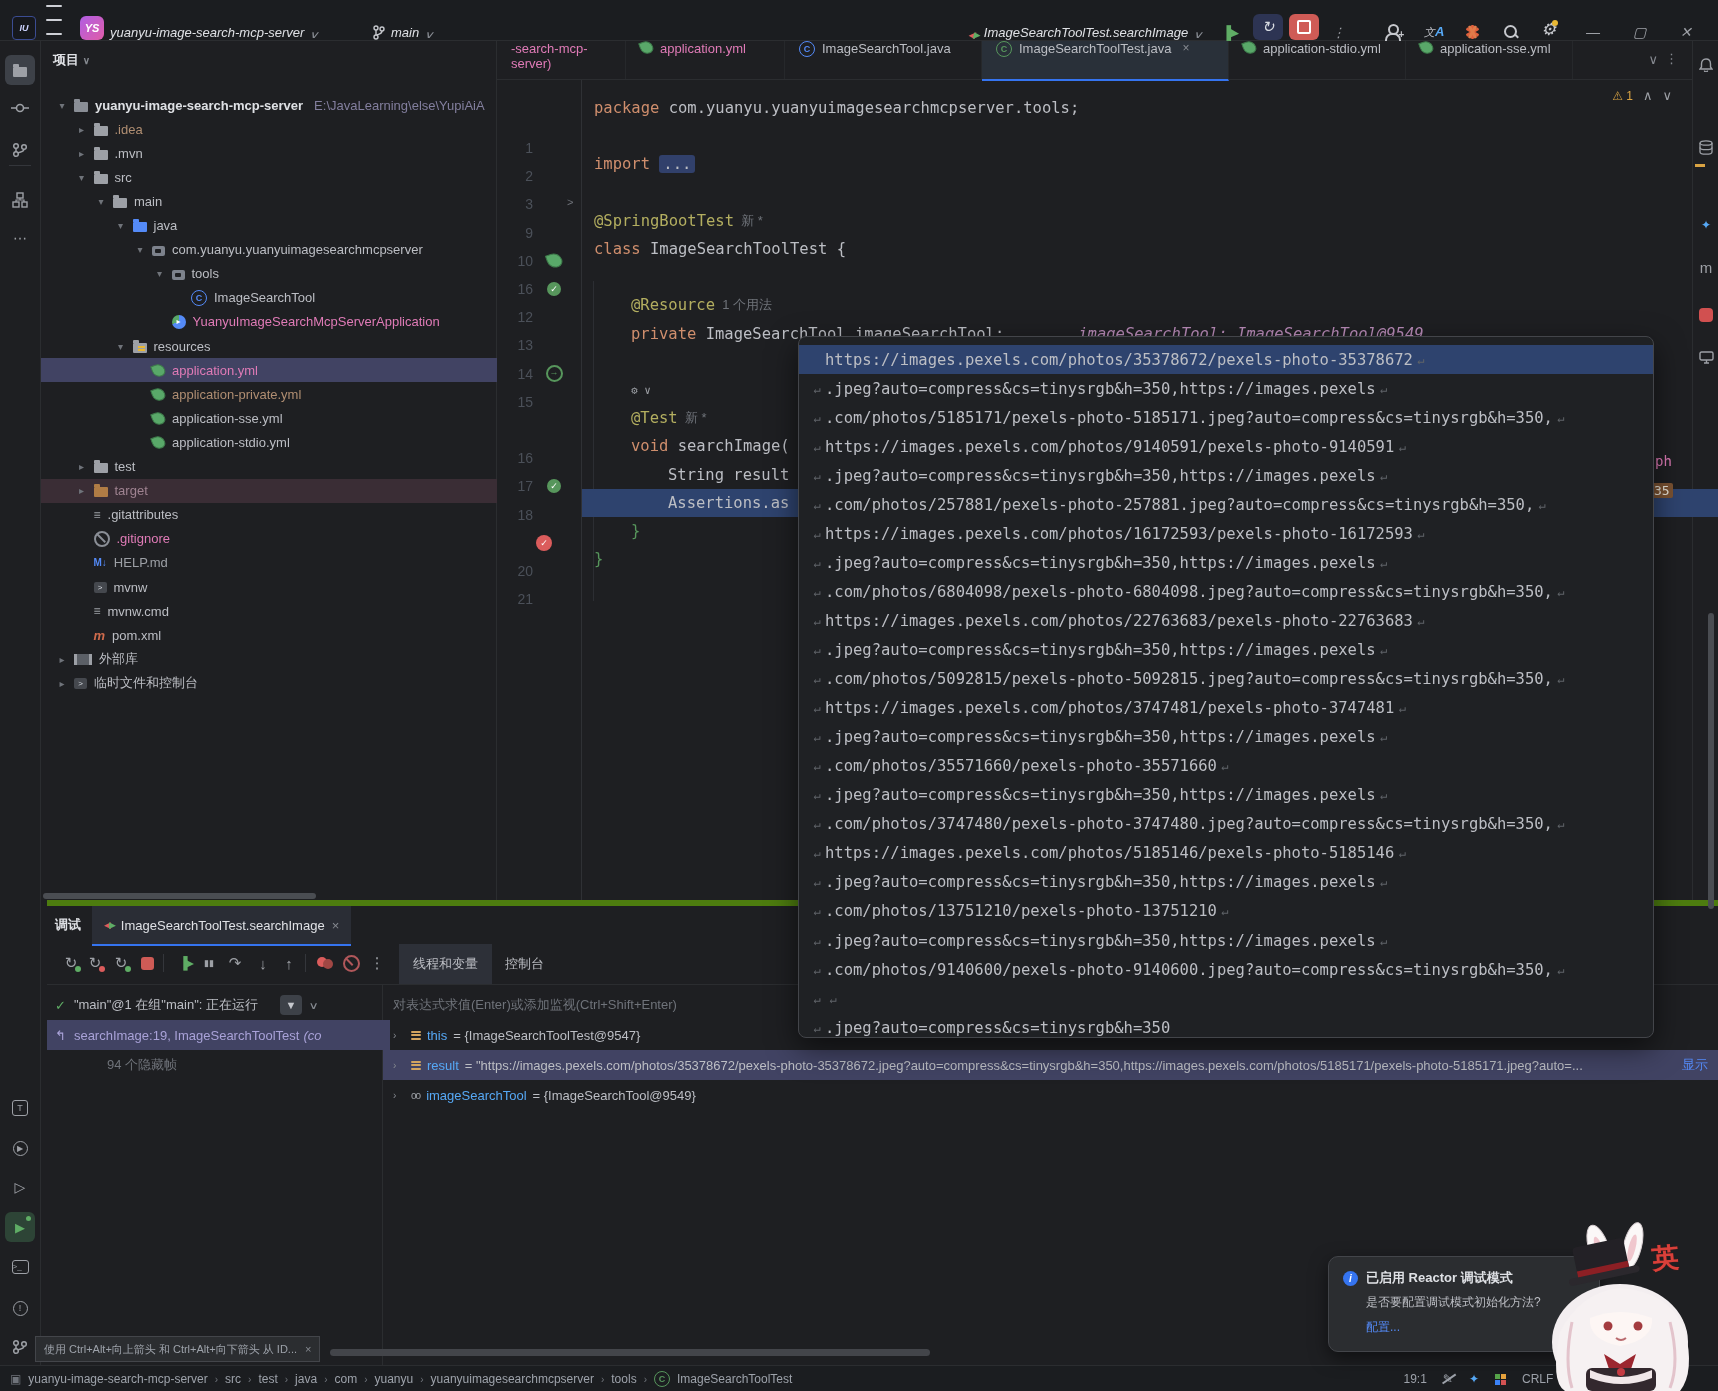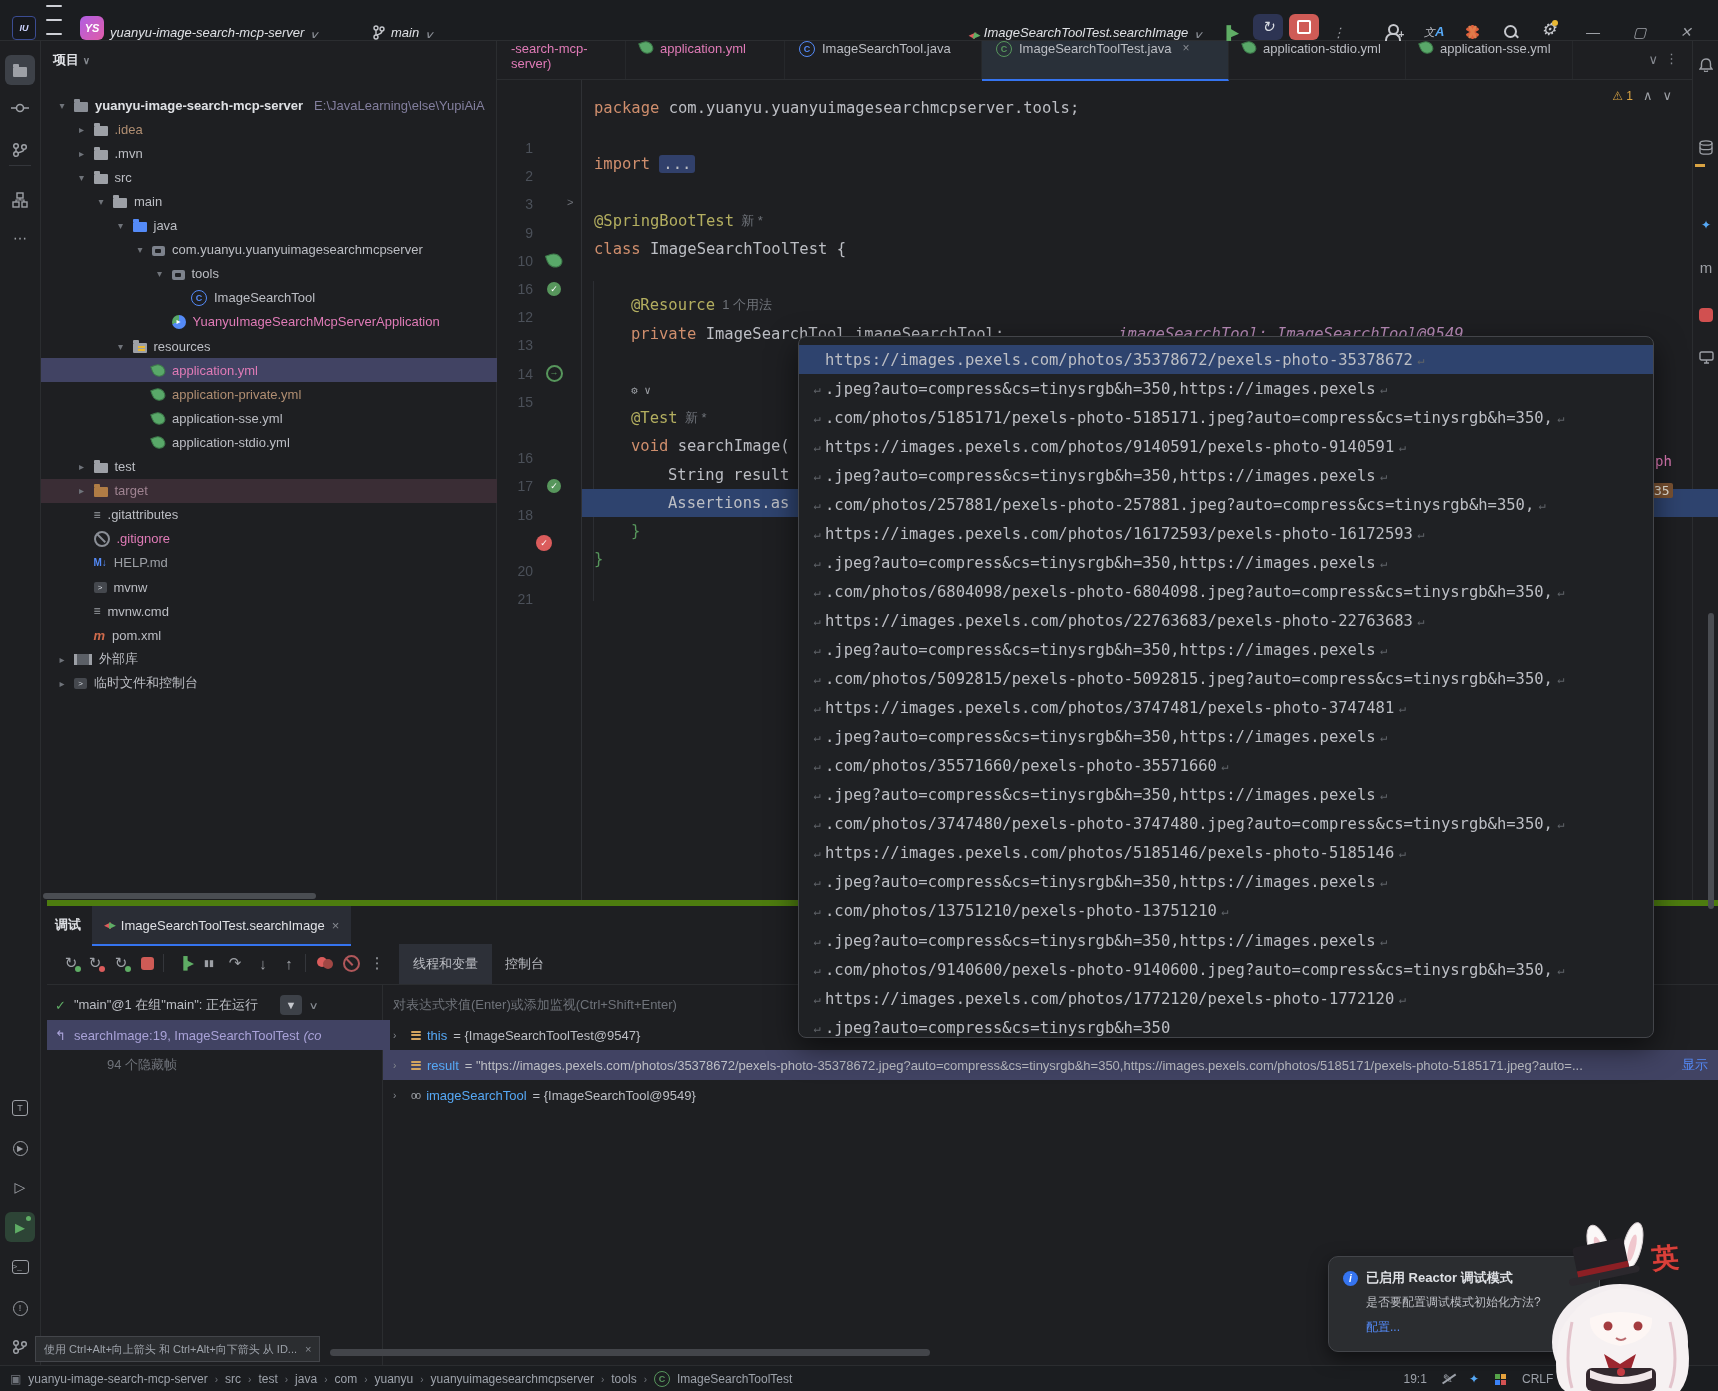--- a/index.html
+++ b/index.html
@@ -544,21 +544,21 @@
     <div class="indent-guide"></div>
     <div id="code" class="mono" style="font-size:15.5px;">
         <div class="cline" style="top: 14px; padding-left: 12px;"><span class="kw">package</span><span class="pl"> com.yuanyu.yuanyuimagesearchmcpserver.tools;</span></div>
         <div class="cline" style="top: 42.2px; padding-left: 12px;"></div>
         <div class="cline" style="top: 70.4px; padding-left: 12px;"><span class="kw">import</span><span class="pl"> </span><span class="foldbox">...</span></div>
         <div class="cline" style="top: 98.6px; padding-left: 12px;"></div>
         <div class="cline" style="top: 126.8px; padding-left: 12px;"><span class="ann">@SpringBootTest</span><span class="hintc">  新 *</span></div>
         <div class="cline" style="top: 155px; padding-left: 12px;"><span class="kw">class</span><span class="pl"> ImageSearchToolTest {</span></div>
         <div class="cline" style="top: 183.2px; padding-left: 12px;"></div>
         <div class="cline" style="top: 211.4px; padding-left: 49px;"><span class="ann">@Resource</span><span class="hintc">  1 个用法</span></div>
-        <div class="cline" style="top: 239.6px; padding-left: 49px;"><span class="kw">private</span><span class="pl"> ImageSearchTool imageSearchTool;</span><span class="dbg" style="margin-left: 114px;">imageSearchTool: ImageSearchTool@9549</span></div>
+        <div class="cline" style="top: 239.6px; padding-left: 49px;"><span class="kw">private</span><span class="pl"> ImageSearchTool imageSearchTool;</span><span class="dbg" style="margin-left: 74px;">imageSearchTool: ImageSearchTool@9549</span></div>
         <div class="cline" style="top: 267.8px; padding-left: 49px;"></div>
         <div class="cline" style="top: 296px; padding-left: 49px;"><span class="intention" style="font-size: 11px;">⚙ ∨</span></div>
         <div class="cline" style="top: 324.2px; padding-left: 49px;"><span class="ann">@Test</span><span class="hintc">  新 *</span></div>
         <div class="cline" style="top: 352.4px; padding-left: 49px;"><span class="kw">void</span><span class="pl"> searchImage(</span></div>
         <div class="cline" style="top: 380.6px; padding-left: 86px;"><span class="pl">String result</span></div>
         <div class="cline exec" style="top: 408.8px; padding-left: 86px;"><span class="pl">Assertions.as</span></div>
         <div class="cline" style="top: 437px; padding-left: 49px;"><span class="grn">}</span></div>
         <div class="cline" style="top: 465.2px; padding-left: 12px;"><span class="grn">}</span></div>
       </div>
     <div class="abs mono" style="left:1158px;top:412px;font-size:14px;"><span class="fragpink">ph</span></div>
@@ -581,21 +581,21 @@
       <div class="pline" style="top: 356.6px; padding-left: 10px;"><span class="wrapmark">↵</span><span>https://images.pexels.com/photos/3747481/pexels-photo-3747481</span><span class="wrapmark">↵</span></div>
       <div class="pline" style="top: 385.65px; padding-left: 10px;"><span class="wrapmark">↵</span><span>.jpeg?auto=compress&amp;cs=tinysrgb&amp;h=350,https://images.pexels</span><span class="wrapmark">↵</span></div>
       <div class="pline" style="top: 414.7px; padding-left: 10px;"><span class="wrapmark">↵</span><span>.com/photos/35571660/pexels-photo-35571660</span><span class="wrapmark">↵</span></div>
       <div class="pline" style="top: 443.75px; padding-left: 10px;"><span class="wrapmark">↵</span><span>.jpeg?auto=compress&amp;cs=tinysrgb&amp;h=350,https://images.pexels</span><span class="wrapmark">↵</span></div>
       <div class="pline" style="top: 472.8px; padding-left: 10px;"><span class="wrapmark">↵</span><span>.com/photos/3747480/pexels-photo-3747480.jpeg?auto=compress&amp;cs=tinysrgb&amp;h=350,</span><span class="wrapmark">↵</span></div>
       <div class="pline" style="top: 501.85px; padding-left: 10px;"><span class="wrapmark">↵</span><span>https://images.pexels.com/photos/5185146/pexels-photo-5185146</span><span class="wrapmark">↵</span></div>
       <div class="pline" style="top: 530.9px; padding-left: 10px;"><span class="wrapmark">↵</span><span>.jpeg?auto=compress&amp;cs=tinysrgb&amp;h=350,https://images.pexels</span><span class="wrapmark">↵</span></div>
       <div class="pline" style="top: 559.95px; padding-left: 10px;"><span class="wrapmark">↵</span><span>.com/photos/13751210/pexels-photo-13751210</span><span class="wrapmark">↵</span></div>
       <div class="pline" style="top: 589px; padding-left: 10px;"><span class="wrapmark">↵</span><span>.jpeg?auto=compress&amp;cs=tinysrgb&amp;h=350,https://images.pexels</span><span class="wrapmark">↵</span></div>
       <div class="pline" style="top: 618.05px; padding-left: 10px;"><span class="wrapmark">↵</span><span>.com/photos/9140600/pexels-photo-9140600.jpeg?auto=compress&amp;cs=tinysrgb&amp;h=350,</span><span class="wrapmark">↵</span></div>
-      <div class="pline" style="top: 647.1px; padding-left: 10px;"><span class="wrapmark">↵</span><span>https://images.pexels.com/photos/1772120/pexels-photo-1772120</span><span class="wrapmark">↵</span></div>
+      <div class="pline" style="top: 647.1px; padding-left: 10px;"><span class="wrapmark">↵</span><span class="wrapmark">↵</span></div>
       <div class="pline" style="top: 676.15px; padding-left: 10px;"><span class="wrapmark">↵</span><span>.jpeg?auto=compress&amp;cs=tinysrgb&amp;h=350</span></div>
     </div>
   <div id="popupscroll" style="top:613px;height:296px;"></div>
 
   <div id="debug">
     <div id="dbgtabrow">
       <div id="dbglabel">调试</div>
       <div id="dbgsession">
         <span class="junit"><span class="r">◀</span><span class="g">▶</span></span>
         <span>ImageSearchToolTest.searchImage</span>

